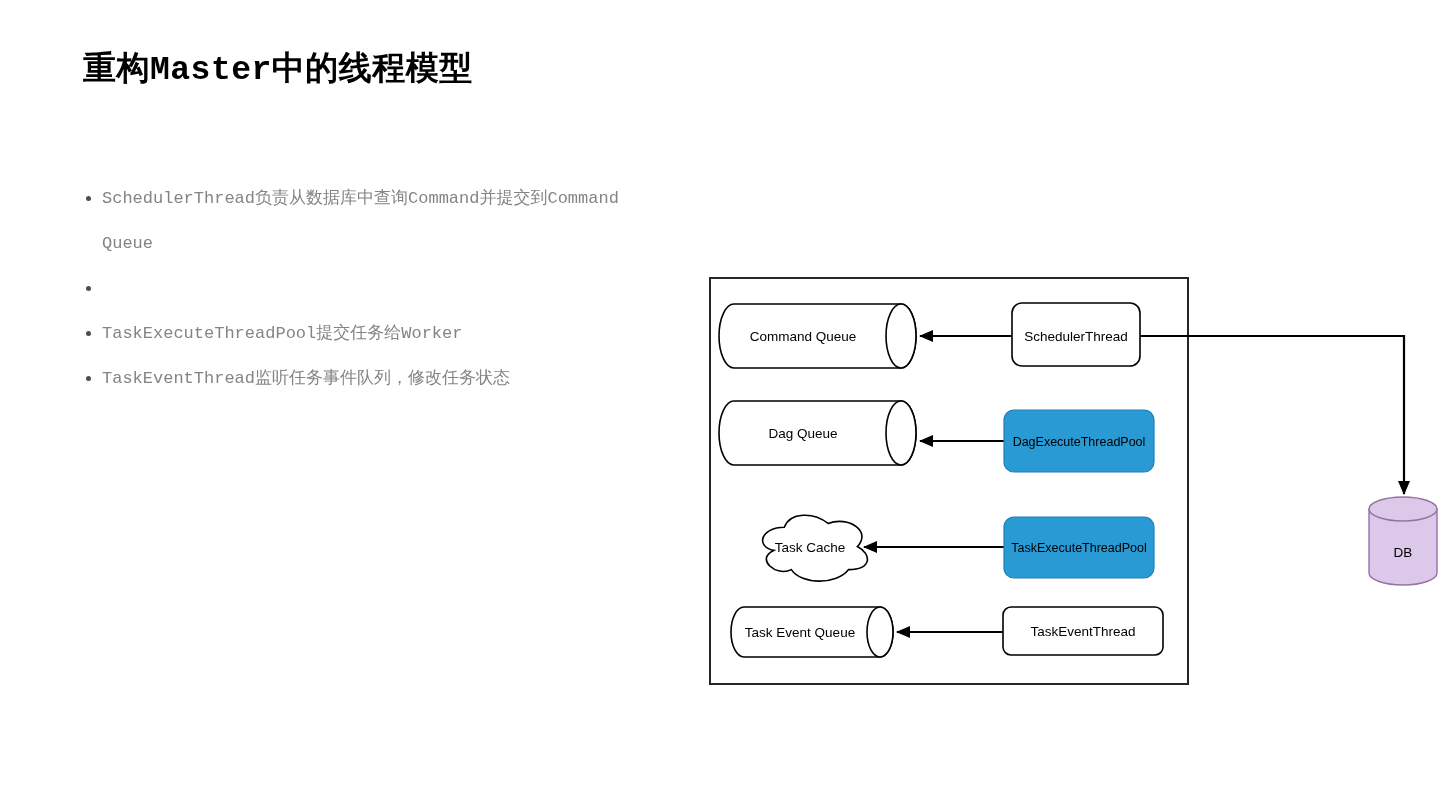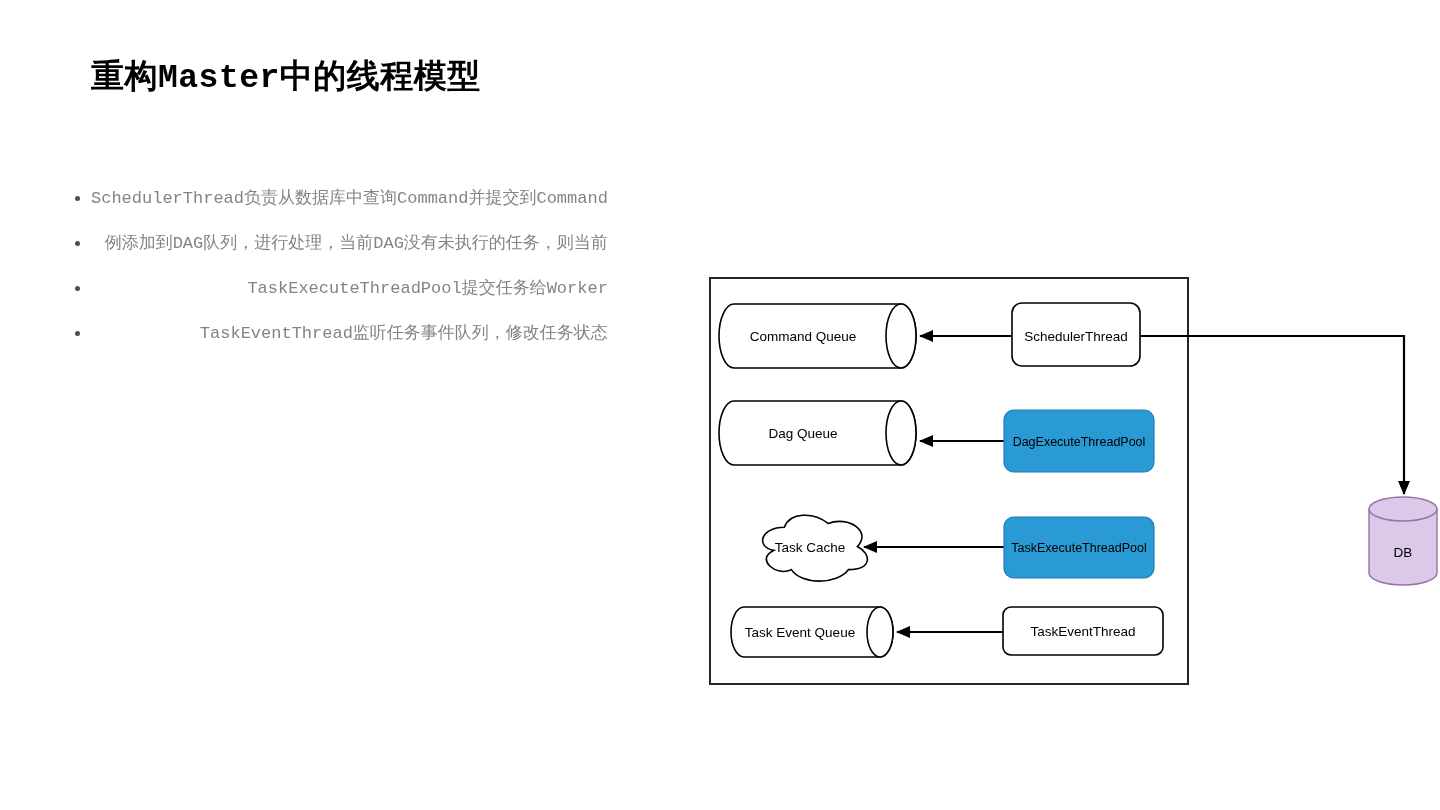--- a/index.html
+++ b/index.html
@@ -14,36 +14,35 @@
   .slide {
     position: relative;
     width: 1440px;
     height: 810px;
     background: #ffffff;
   }
   .slide-title {
     position: absolute;
     left: 75px;
     top: 38px;
-    margin: 16px;
+    margin: 8px;
     font-size: 33px;
     font-weight: 700;
     color: #000000;
     letter-spacing: 0.5px;
     font-family: "Liberation Mono", "DejaVu Sans Mono", monospace;
     white-space: nowrap;
   }
   .bullets {
     position: absolute;
-    left: 71px;
+    left: 82px;
     top: 176px;
     margin: 0;
     padding: 0 0 0 20px;
     list-style: disc outside;
-    text-align: right;
   }
   .bullets li {
     font-size: 17px;
     line-height: 45px;
     color: #848484;
   }
   .bullets li::marker {
     color: #4d4d4d;
   }
   .bullets .ln {
@@ -69,23 +68,23 @@
 </head>
 <body>
 
 <main class="slide">
 
   <h1 class="slide-title">重构Master中的线程模型</h1>
 
   <ul class="bullets">
     <li>
       <span class="ln">SchedulerThread负责从数据库中查询Command并提交到Command</span>
+      <span class="ln">Queue</span>
     </li>
     <li>
-      <span class="ln">例添加到DAG队列，进行处理，当前DAG没有未执行的任务，则当前</span>
     </li>
     <li>
       <span class="ln">TaskExecuteThreadPool提交任务给Worker</span>
     </li>
     <li>
       <span class="ln">TaskEventThread监听任务事件队列，修改任务状态</span>
     </li>
   </ul>
 
   <svg class="diagram-svg" viewBox="0 0 740 430">

